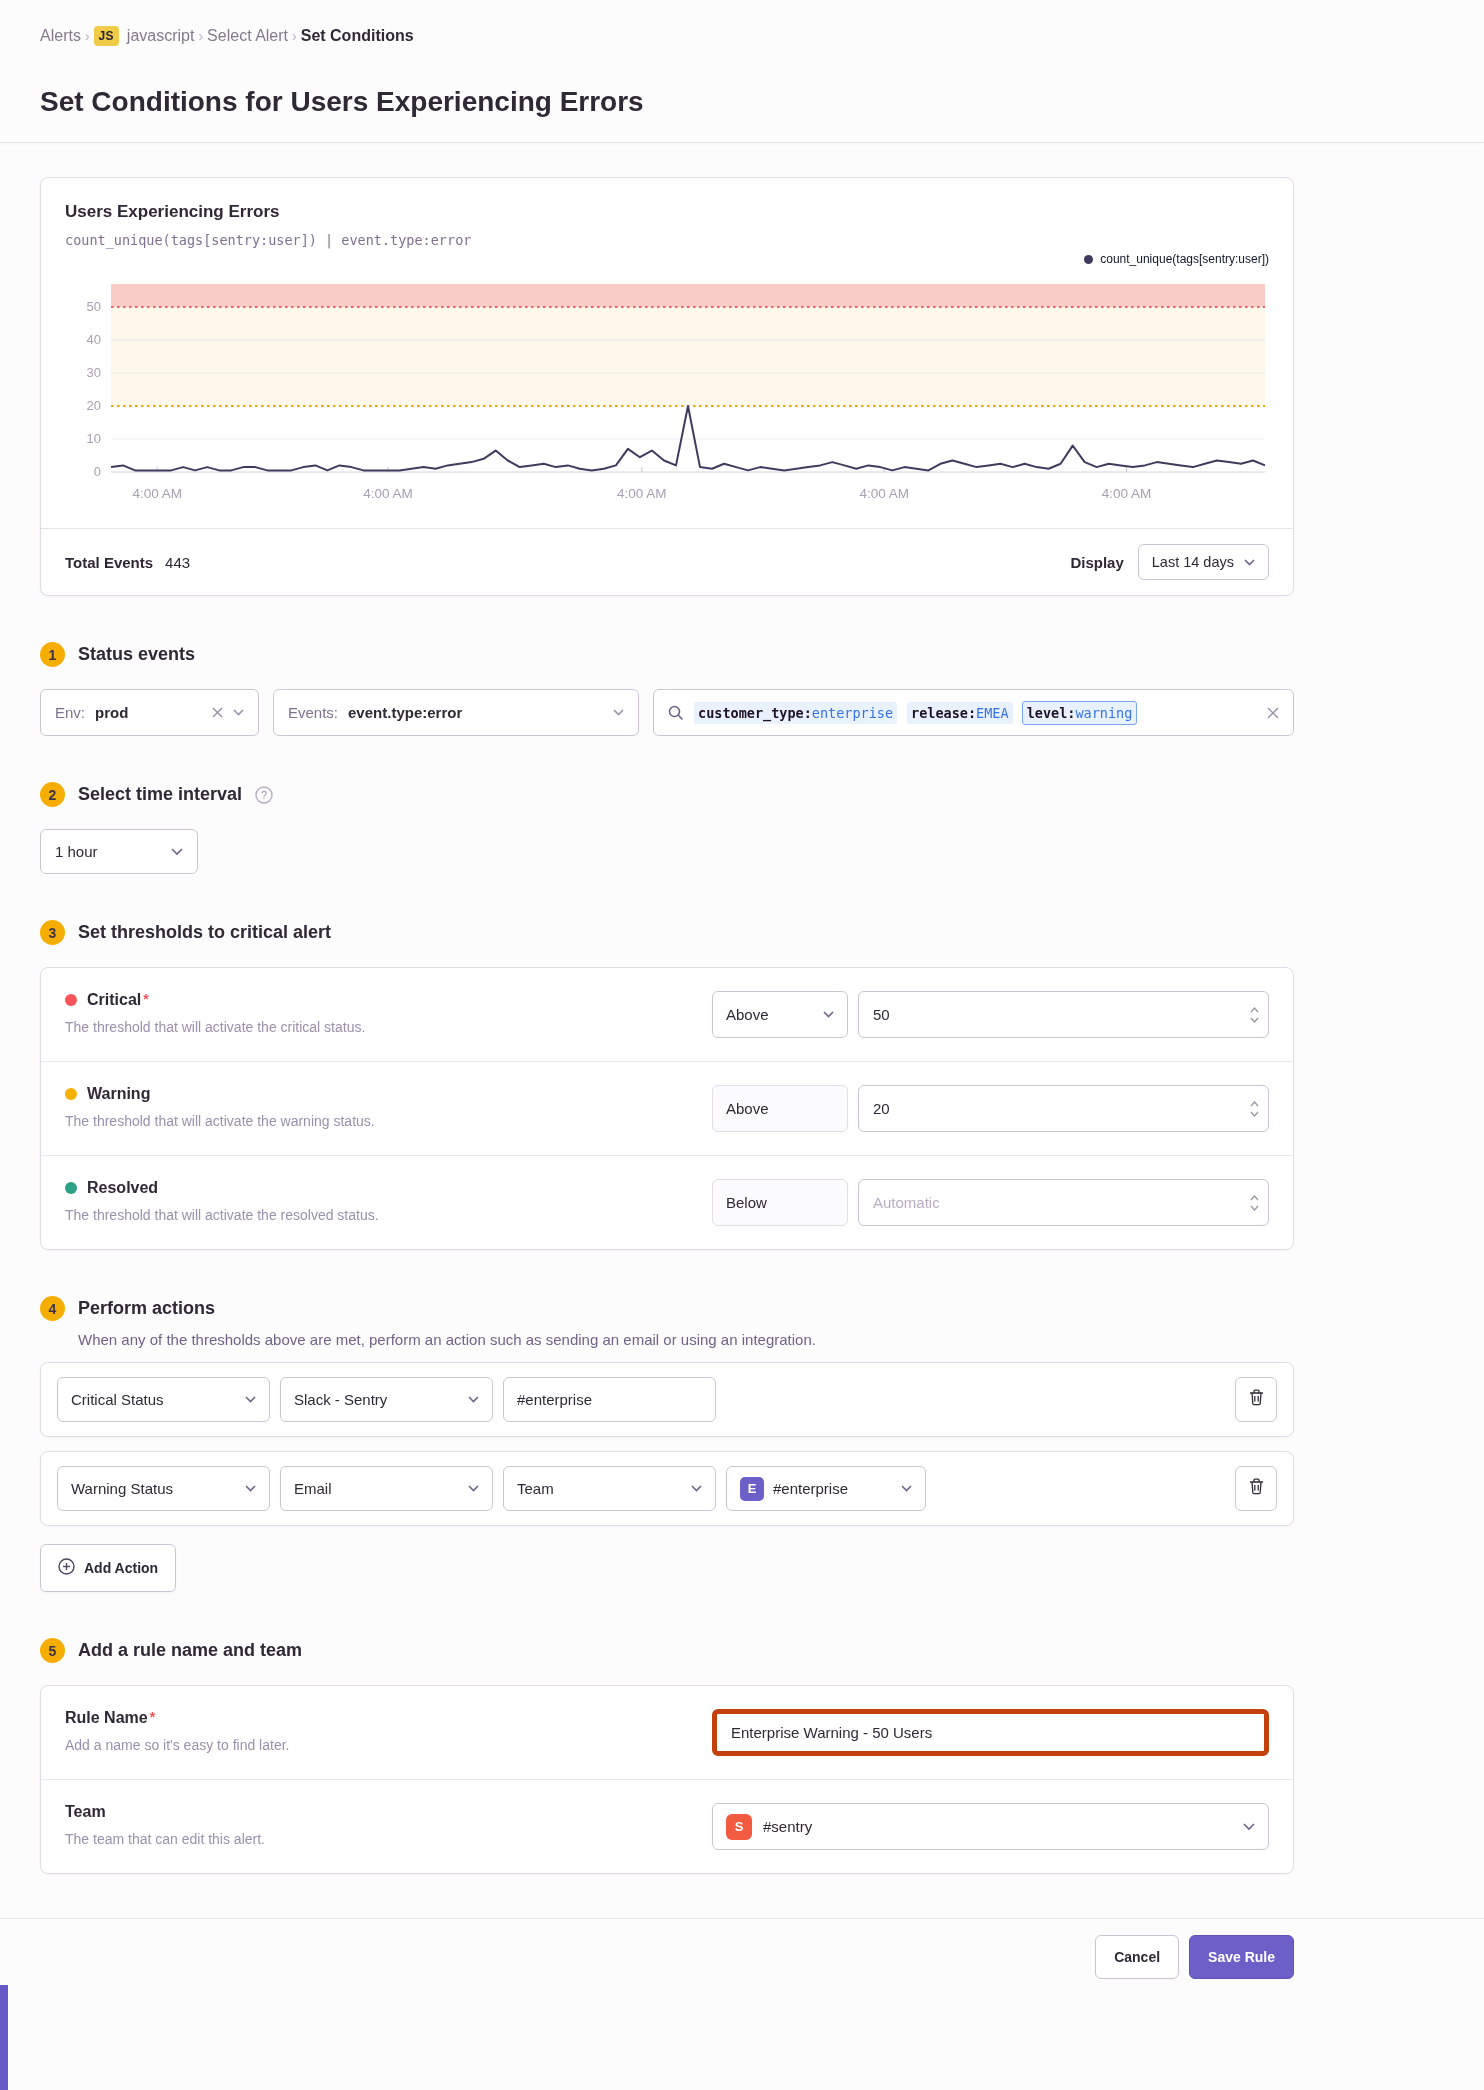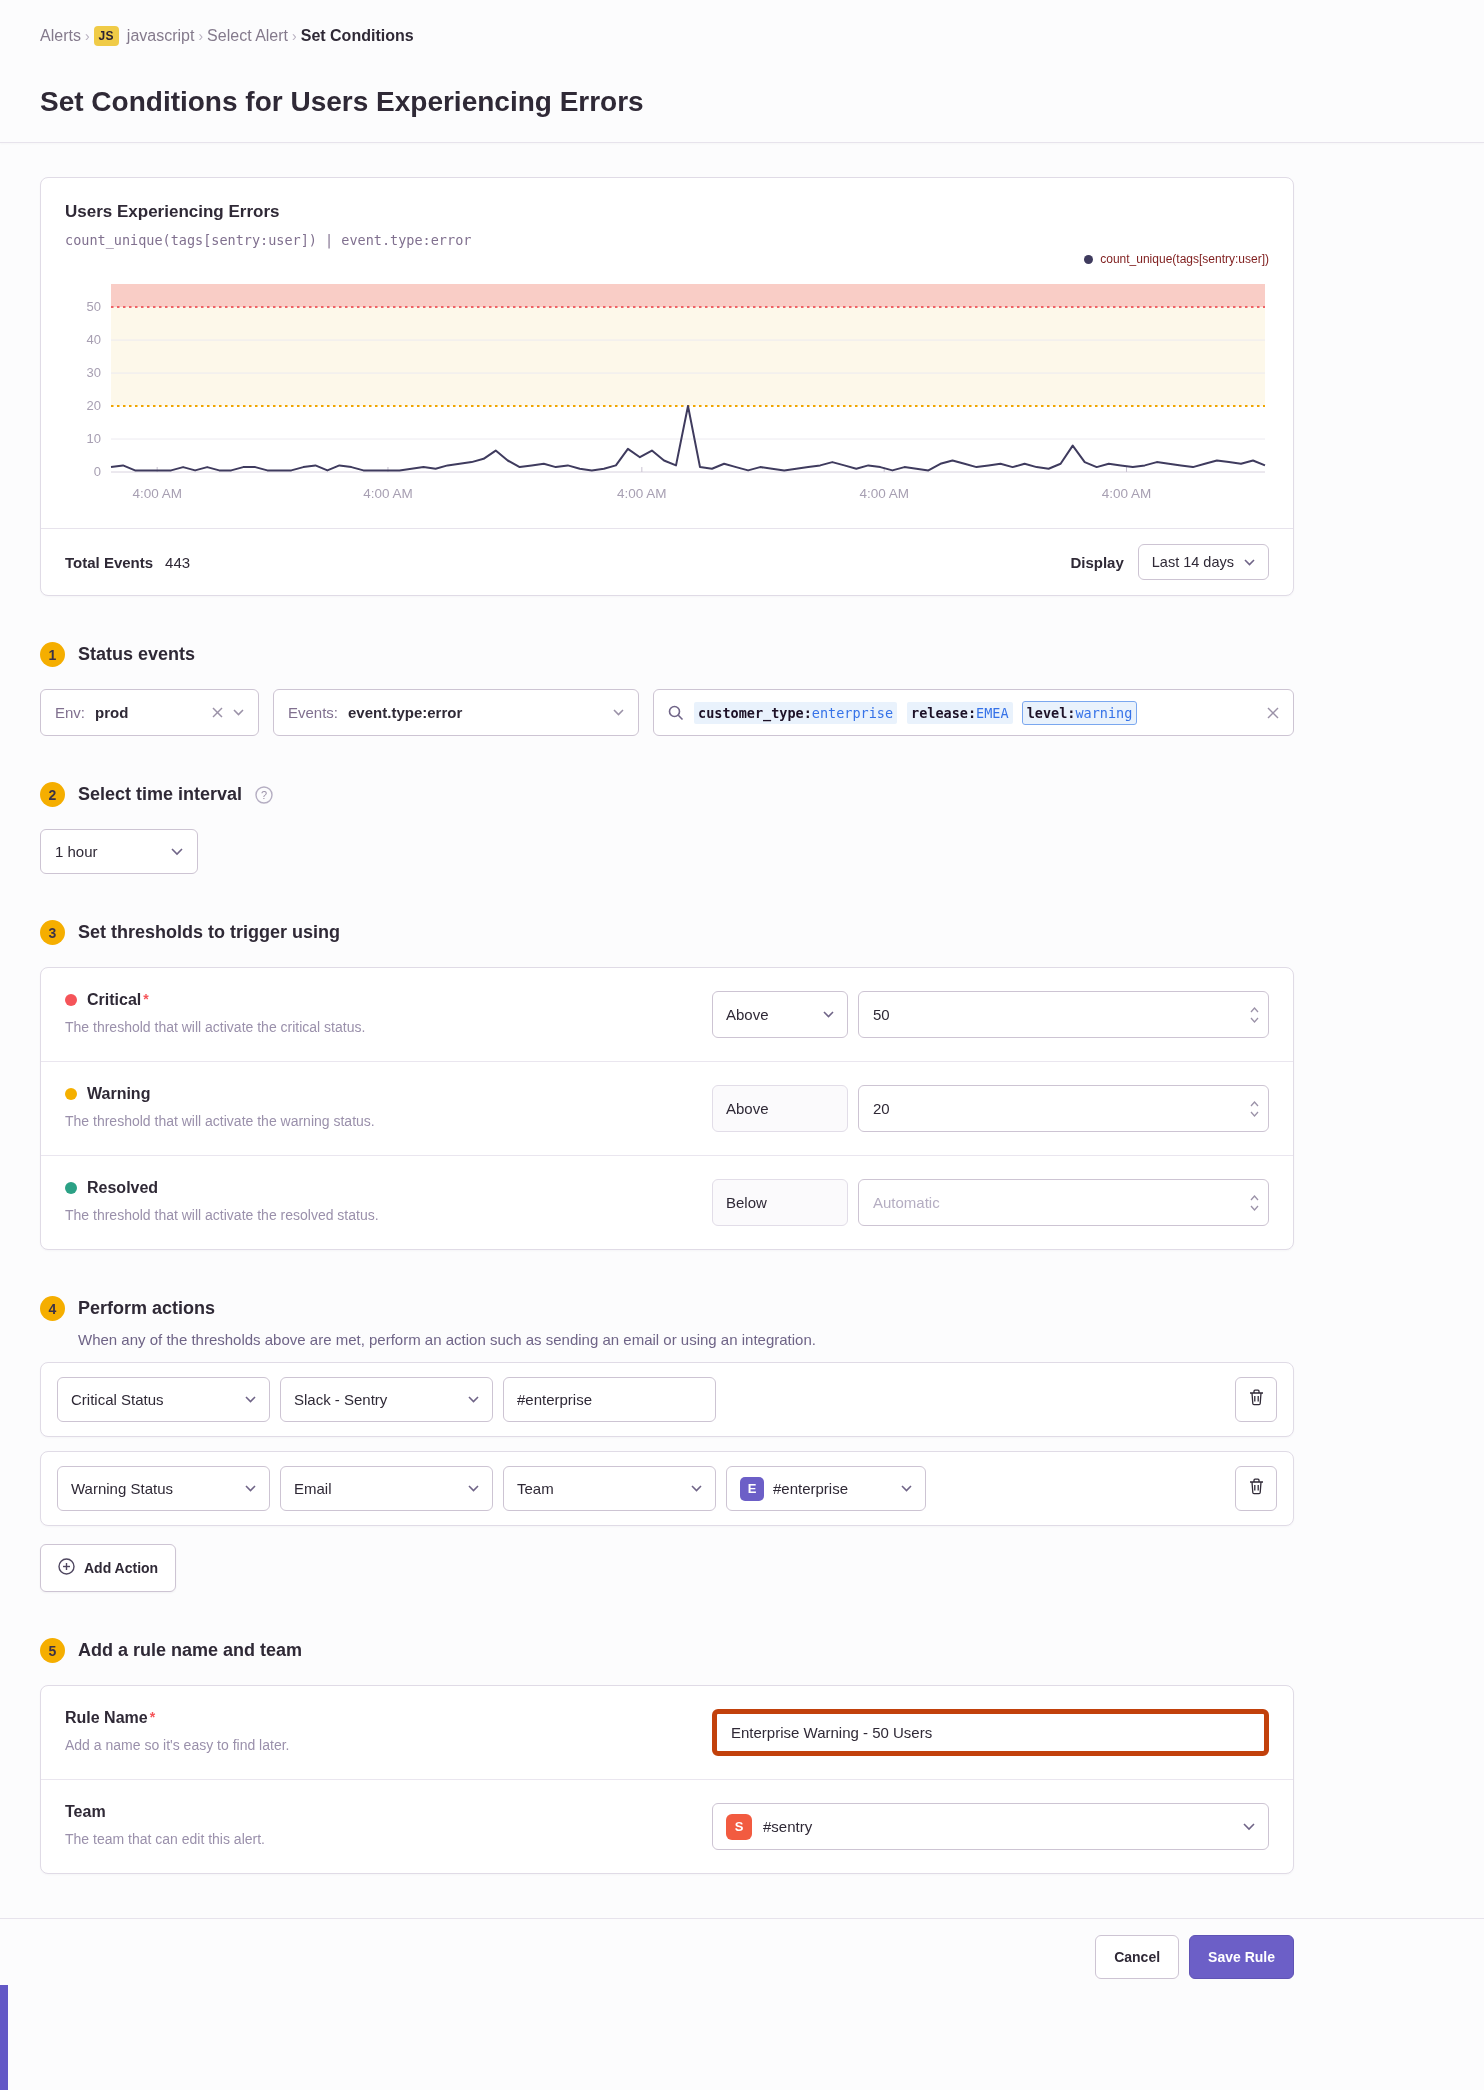--- a/index.html
+++ b/index.html
@@ -33,21 +33,21 @@
     box-shadow:0 1px 2px rgba(40,30,60,0.03);
   }
 
   
   .chart-panel { margin-top:34px; }
   .chart-body { padding:24px 24px 8px 24px; }
   .chart-title { font-size:17px; font-weight:700; color:#2f2936; }
   .chart-query { margin-top:10px; font-size:13.5px; color:#80708f; }
   .legend-row { display:flex; justify-content:flex-end; align-items:center; gap:7px; margin-top:4px; }
   .legend-dot { width:9px; height:9px; border-radius:50%; background:#3f3b5e; }
-  .legend-label { font-size:12px; color:#7f1d1d; }
+  .legend-label { font-size:12px; color:#0f172a; }
   .chart-wrap { margin-top:6px; }
   .chart-footer {
     border-top:1px solid #e7e3ec; padding:15px 24px; display:flex;
     align-items:center; justify-content:space-between;
   }
   .total-events { display:flex; align-items:center; gap:12px; font-size:15px; }
   .total-events .lbl { font-weight:700; }
   .display-group { display:flex; align-items:center; gap:14px; }
   .display-lbl { font-weight:700; font-size:15px; }
   .display-btn {
@@ -318,21 +318,21 @@
     <span class="chev">
         <svg width="12" height="8">
           <polyline points="1,1 6,6 11,1" fill="none" stroke="#6f6487" stroke-width="1.6"></polyline>
         </svg>
       </span>
   </div>
 
   
   <div class="section-head">
     <span class="step-badge">3</span>
-    <span class="section-title">Set thresholds to trigger using</span>
+    <span class="section-title">Set thresholds to critical alert</span>
   </div>
   <div class="panel rows-panel">
 
     <div class="prow">
       <div class="prow-left">
         <div class="prow-name">
           <span class="status-dot dot-critical"></span>
           <span class="req">Critical</span>
         </div>
         <div class="prow-desc">The threshold that will activate the critical status.</div>

